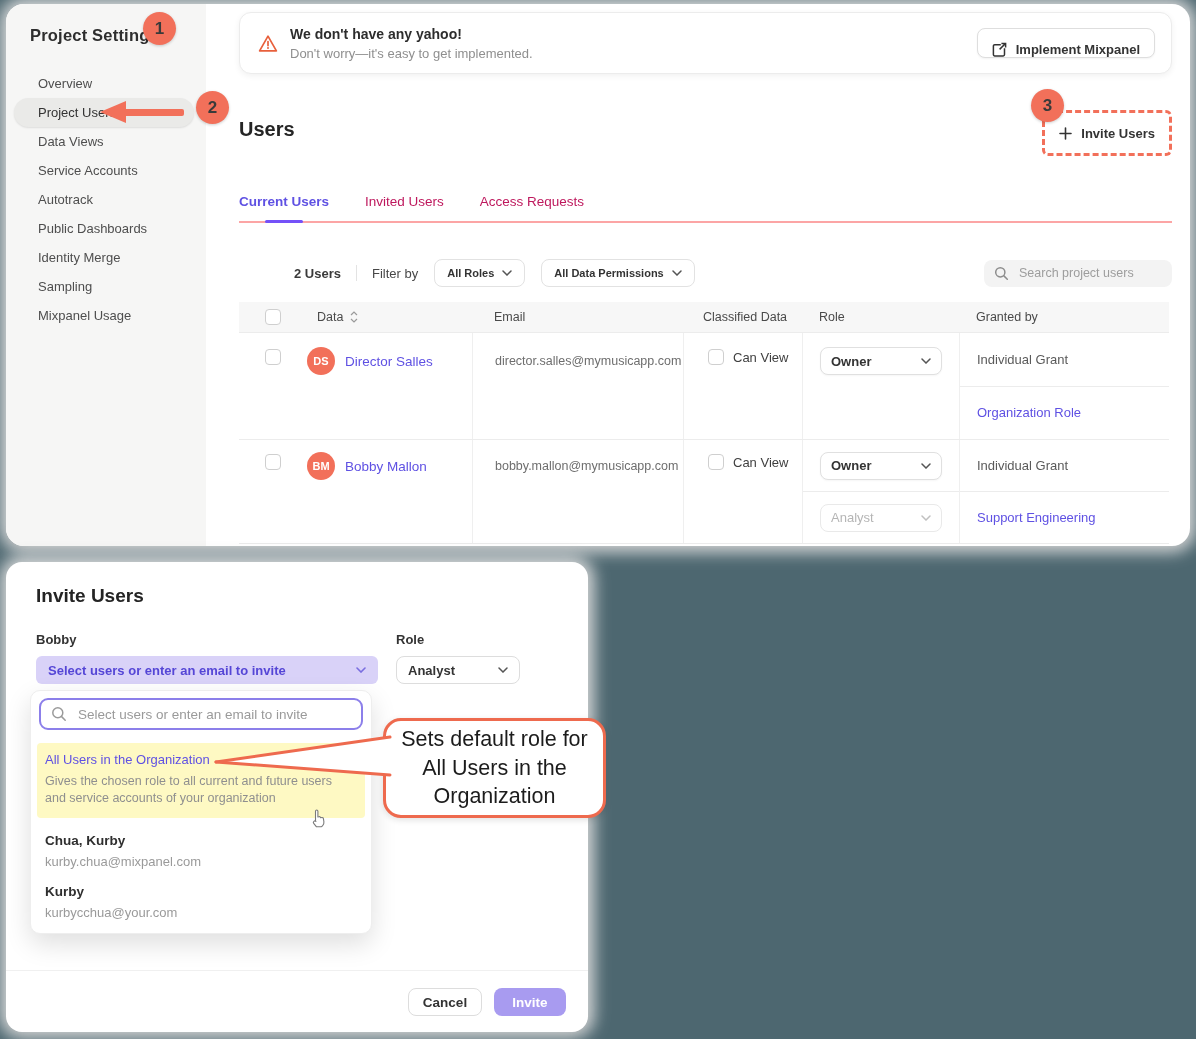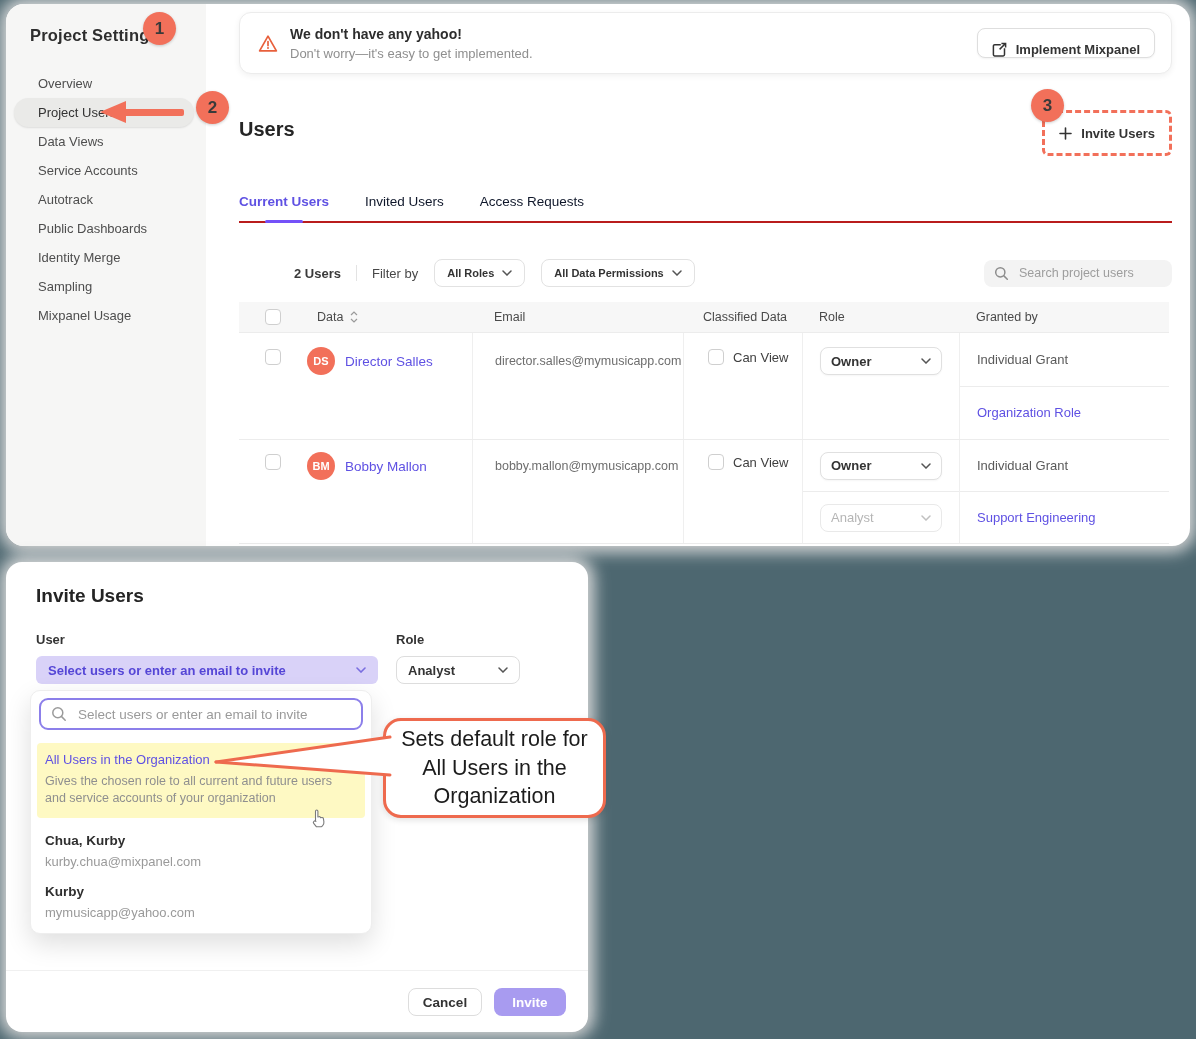--- a/index.html
+++ b/index.html
@@ -62,22 +62,22 @@
     font-family:inherit;font-size:13px;font-weight:bold;color:#333;display:flex;align-items:flex-end;gap:9px;
     padding:0 14px;cursor:pointer;box-shadow:0 1px 2px rgba(0,0,0,.05);
   }
   .users-row{margin-top:44px;display:flex;align-items:flex-start;}
   .page-h{font-size:20px;font-weight:bold;color:#252525;margin:0;}
   .invite-wrap{margin-left:auto;margin-top:-8px;border:3px dashed #F2705A;border-radius:6px;padding:5px 6px;}
   .invite-btn{
     height:30px;border:none;background:#fff;font-family:inherit;font-size:13px;font-weight:bold;color:#333;
     display:flex;align-items:center;gap:9px;padding:0 8px;cursor:pointer;
   }
-  .tabs{margin-top:38px;display:flex;gap:36px;border-bottom:2px solid #b91c1c;padding-bottom:12px;position:relative;}
-  .tab{font-size:13.5px;color:#0f172a;cursor:pointer;}
+  .tabs{margin-top:38px;display:flex;gap:36px;border-bottom:2px solid #fca5a5;padding-bottom:12px;position:relative;}
+  .tab{font-size:13.5px;color:#be185d;cursor:pointer;}
   .tab.active{color:#5F51E3;font-weight:bold;}
   .tab-indicator{position:absolute;left:26px;bottom:-2px;width:38px;height:3px;background:#7451F8;border-radius:2px;}
   .filter-row{margin-top:36px;display:flex;align-items:center;}
   .count{font-size:13px;font-weight:bold;color:#3a3a3a;margin-left:55px;}
   .vdiv{width:1px;height:16px;background:#e3e3e3;margin:0 15px;}
   .filter-label{font-size:13px;color:#474747;}
   .chip-btn{
     margin-left:16px;height:28px;border:1px solid #e2e2e2;border-radius:8px;background:#fff;
     font-family:inherit;font-size:11px;font-weight:bold;color:#333;display:flex;align-items:center;gap:8px;
     padding:0 12px;cursor:pointer;
@@ -402,21 +402,21 @@
       </div>
     </div>
   </div>
 </div>
 
 <div class="modal-card">
   <h2 class="modal-title">Invite Users</h2>
 
   <div class="form-row">
     <div class="fgroup">
-      <label>User</label>
+      <label>Bobby</label>
       <div class="user-select">
         <span>Select users or enter an email to invite</span>
         <svg class="chev" width="10" height="6" viewBox="0 0 10 6">
             <path d="M1 1 L5 5 L9 1" fill="none" stroke="#7A6EE0" stroke-width="1.6" stroke-linecap="round"></path>
           </svg>
       </div>
     </div>
     <div class="fgroup">
       <label style="margin-left:18px">Role</label>
       <div class="role-select2">
@@ -442,21 +442,21 @@
       <div class="d">Gives the chosen role to all current and future users and service accounts of your organization</div>
     </div>
 
     <div class="dd-opt">
       <div class="t">Chua, Kurby</div>
       <div class="d">kurby.chua@mixpanel.com</div>
     </div>
 
     <div class="dd-opt">
       <div class="t">Kurby</div>
-      <div class="d">mymusicapp@yahoo.com</div>
+      <div class="d">kurbycchua@your.com</div>
     </div>
 
     <svg class="hand-cursor" width="18" height="20" viewBox="0 0 18 20">
       <path d="M6.5 2.2 a1.2 1.2 0 0 1 2.4 0 V8 l1-.3 c.6-.2 1.2 0 1.5 .5 l.3 .5 1.2-.2 c.7-.1 1.4 .4 1.5 1.1 l.5 3.2 c.2 1.5-.3 3-1.4 4 l-1 .9 H7.3 l-2.6-3.4 c-.5-.6-.4-1.5 .2-2 s1.5-.4 2 .2 l-.4-.6 V2.2 Z" fill="#fff" stroke="#7a7a7a" stroke-width="1.1" stroke-linejoin="round"></path>
     </svg>
   </div>
 
   <div class="callout">Sets default role for All Users in the Organization</div>
   <svg class="callout-tail" width="184" height="58" viewBox="0 0 184 58">
     <polygon points="2,38 180,13 180,51" fill="#ffffff"></polygon>

